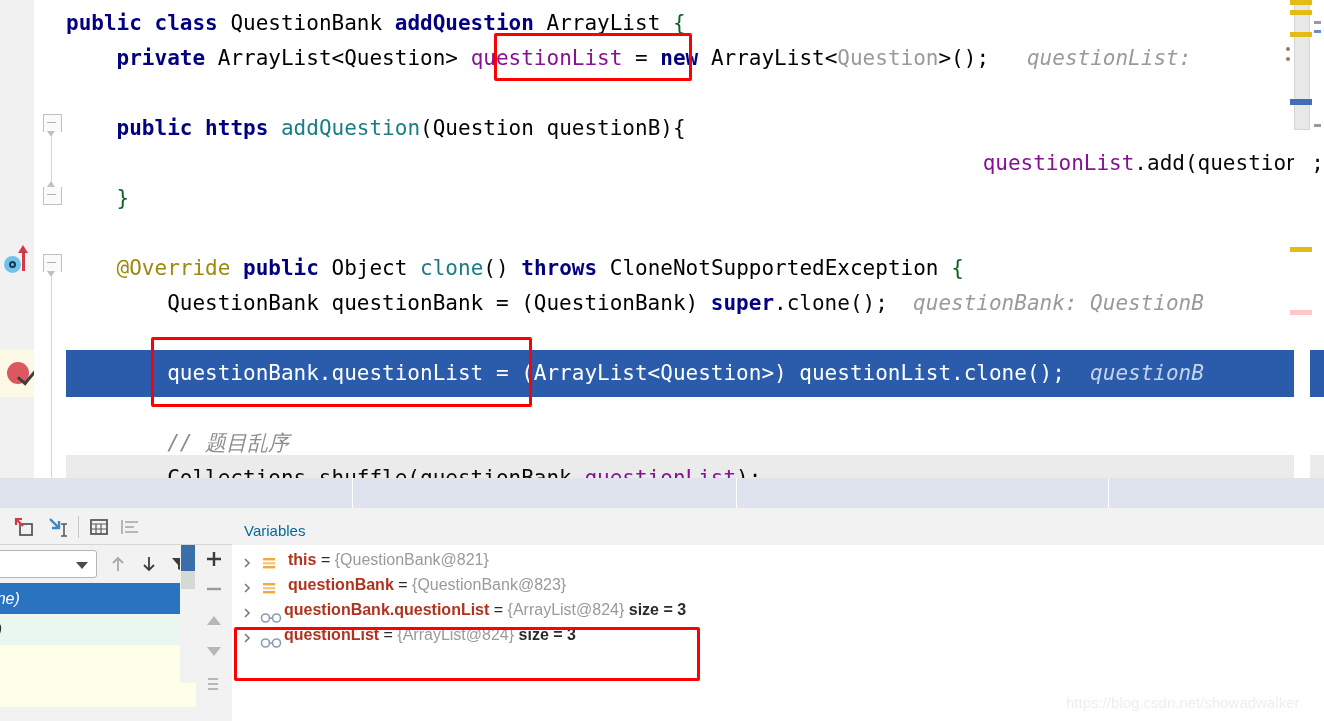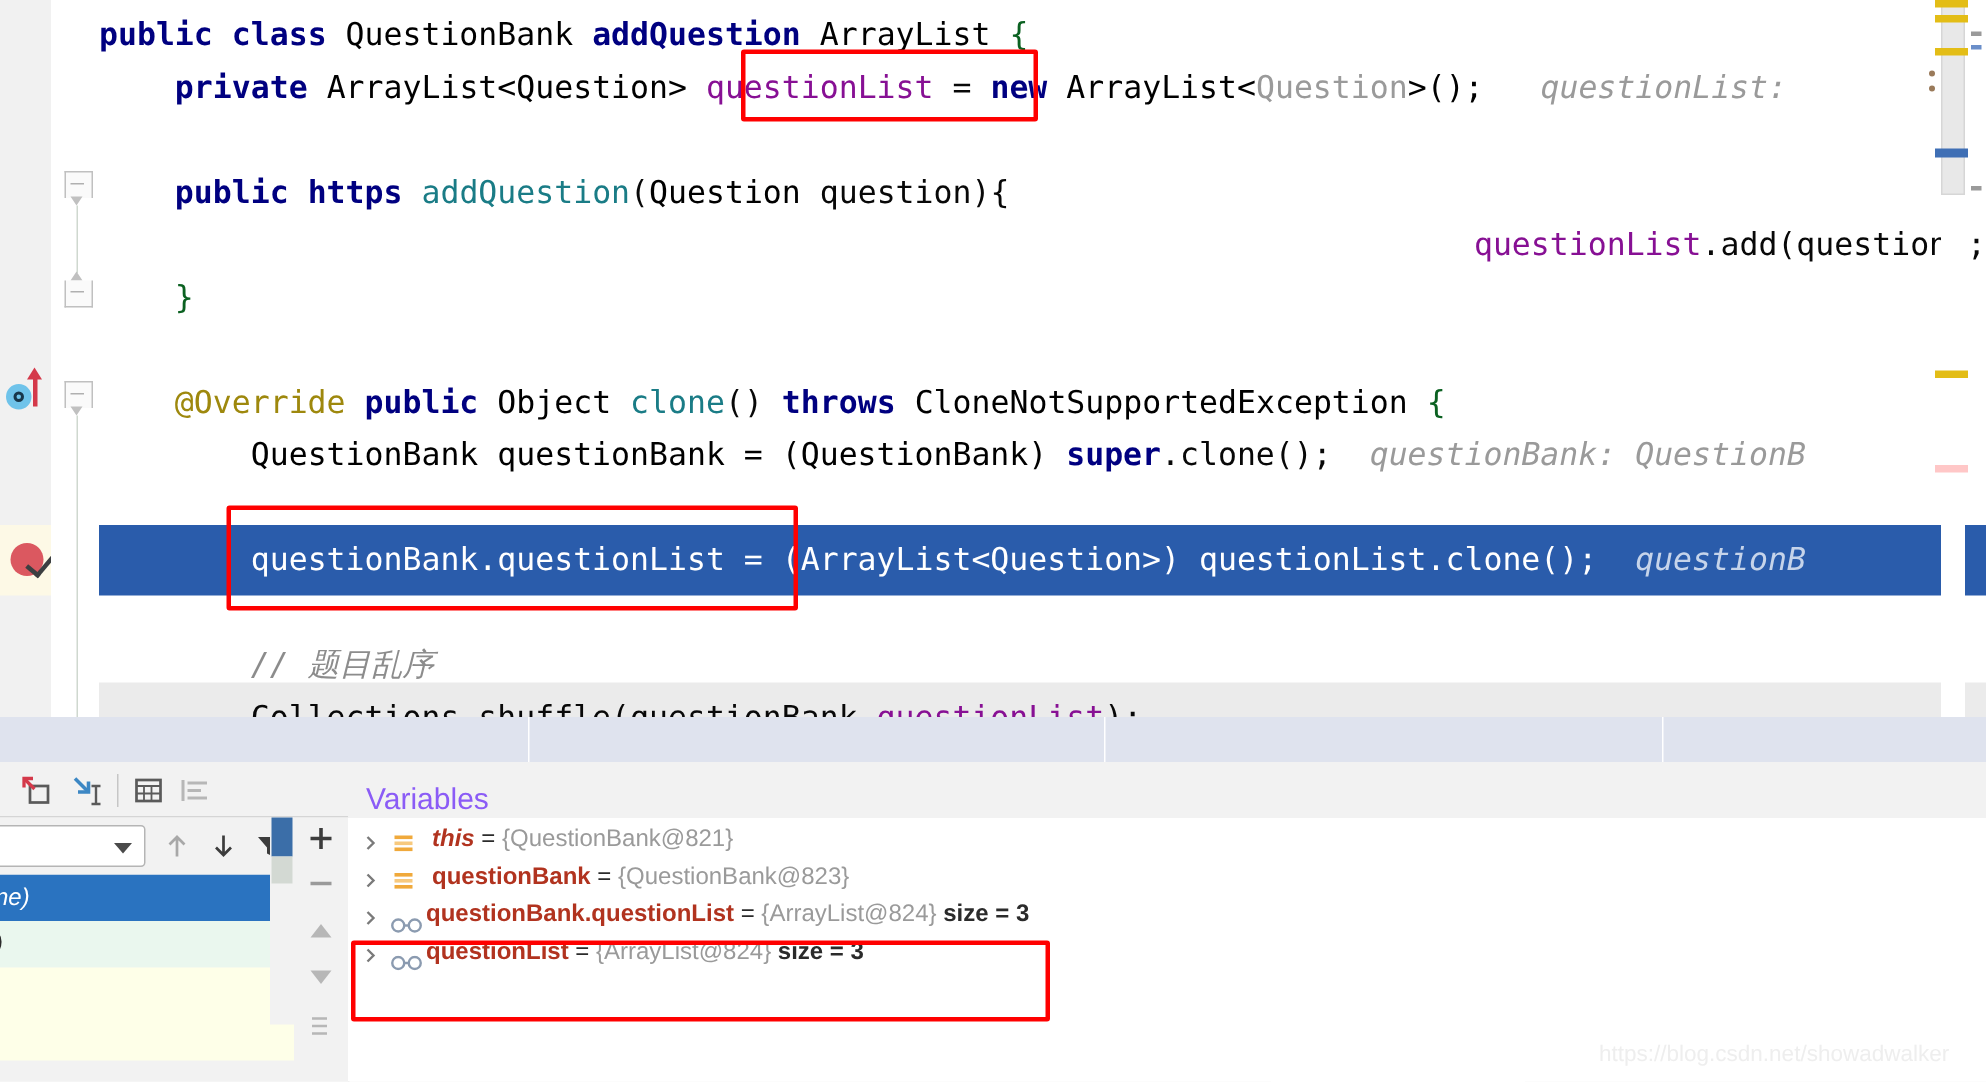--- a/index.html
+++ b/index.html
@@ -84,21 +84,21 @@
   .fr-sel{background:#2a73c0;color:#ffffff;}
   .fr-scroll{position:absolute;left:180px;top:0;width:16px;height:138px;background:#f2f2f2;}
   .fr-thumb{position:absolute;left:181px;top:0;width:14px;height:26px;background:#3b6ea8;}
   .fr-thumb2{position:absolute;left:181px;top:26px;width:14px;height:18px;background:#d3d9d3;}
 
   .varbtns{position:absolute;left:196px;top:67px;width:36px;height:176px;background:#f2f2f2;border-right:1px solid #d5d5d5;}
   .vb{position:absolute;left:8px;width:20px;height:20px;}
 
   .vars-pane{position:absolute;left:232px;top:67px;width:1092px;height:176px;background:#ffffff;}
   .vars-hdr{position:absolute;left:0;top:-26px;width:1092px;height:26px;background:#f2f2f2;}
-  .vars-hdr-lbl{position:absolute;left:12px;top:3px;font-size:20px;color:#8b5cf6;}
+  .vars-hdr-lbl{position:absolute;left:12px;top:3px;font-size:15px;color:#0369a1;}
   .vrow{position:absolute;left:0;width:1092px;height:25px;line-height:25px;font-size:16px;white-space:nowrap;}
   .varrow-expand{position:absolute;left:8px;top:5px;width:14px;height:14px;}
   .ico-obj{position:absolute;left:30px;top:6px;width:14px;height:14px;}
   .ico-glass{position:absolute;left:28px;top:8px;width:22px;height:10px;}
   .vname{position:absolute;left:56px;color:#b1331f;font-weight:bold;}
   .vname2{position:absolute;left:52px;color:#b1331f;font-weight:bold;}
 
   .watermark{position:absolute;left:1066px;top:694px;font-size:15px;color:#eeeeee;}
 </style>
 </head>
@@ -130,21 +130,21 @@
 
     <div class="fold-minus down" style="top:254px;"></div>
     <div class="fold-tri" style="top:271px;border-top:6px solid #c0c0c0;"></div>
     <div class="fold-bar" style="top:277px;height:201px;background:#cfd8cf;"></div>
   </div>
 
   <div class="code-area">
       <div class="cline" style="top: 0px;"><span></span><span class="kw">public</span><span class="plain"> </span><span class="kw">class</span><span class="plain"> </span><span class="cls">QuestionBank</span><span class="plain"> </span><span class="kw">addQuestion</span><span class="plain"> </span><span class="cls">ArrayList</span><span class="plain"> </span><span class="brace">{</span></div>
       <div class="cline" style="top: 35px;"><span>    </span><span class="kw">private</span><span class="plain"> </span><span class="cls">ArrayList&lt;Question&gt; </span><span class="field">questionList</span><span class="plain"> = </span><span class="kw">new</span><span class="plain"> </span><span class="cls">ArrayList&lt;</span><span class="gray">Question</span><span class="cls">&gt;();</span><span class="hint">   questionList:</span></div>
       <div class="cline" style="top: 70px;"><span></span></div>
-      <div class="cline" style="top: 105px;"><span>    </span><span class="kw">public</span><span class="plain"> </span><span class="kw">https</span><span class="plain"> </span><span class="fn">addQuestion</span><span class="plain">(</span><span class="cls">Question</span><span class="plain"> question){</span></div>
+      <div class="cline" style="top: 105px;"><span>    </span><span class="kw">public</span><span class="plain"> </span><span class="kw">https</span><span class="plain"> </span><span class="fn">addQuestion</span><span class="plain">(</span><span class="cls">Question</span><span class="plain"> questionB){</span></div>
       <div class="cline" style="top: 140px; text-align: right;"><span>        </span><span class="field">questionList</span><span class="plain">.add(question);</span></div>
       <div class="cline" style="top: 175px;"><span>    </span><span class="brace">}</span></div>
       <div class="cline" style="top: 210px;"><span></span></div>
       <div class="cline" style="top: 245px;"><span>    </span><span class="anno">@Override</span><span class="plain"> </span><span class="kw">public</span><span class="plain"> </span><span class="cls">Object</span><span class="plain"> </span><span class="fn">clone</span><span class="plain">()</span><span class="plain"> </span><span class="kw">throws</span><span class="plain"> </span><span class="cls">CloneNotSupportedException</span><span class="plain"> </span><span class="brace">{</span></div>
       <div class="cline sel-line" style="top: 350px;"><span>        </span><span class="plain">questionBank.questionList = (ArrayList&lt;Question&gt;) questionList.clone();</span><span class="hintw">  questionB</span></div>
       <div class="cline" style="top: 280px;"><span>        </span><span class="cls">QuestionBank questionBank = (QuestionBank) </span><span class="kw">super</span><span class="plain">.clone();</span><span class="hint">  questionBank: QuestionB</span></div>
       <div class="cline" style="top: 420px;"><span>        </span><span class="cmt">// 题目乱序</span></div>
       <div class="cline caretline" style="top: 455px;"><span>        </span><span class="plain">Collections.shuffle(questionBank.</span><span class="field">questionList</span><span class="plain">);</span></div>
     </div>
 
@@ -274,21 +274,21 @@
     <div id="vars-list">
         <div class="vrow" style="top: 2px;">
           <span class="varrow-expand"><svg width="14" height="14" viewBox="0 0 14 14">
               <path d="M5 3 L9 7 L5 11" fill="none" stroke="#7a7a7a" stroke-width="1.6"></path>
             </svg></span>
           <span class="ico-obj"><svg width="14" height="14" viewBox="0 0 14 14">
               <rect x="1" y="1" width="12" height="2.4" fill="#f0a93b"></rect>
               <rect x="1" y="5" width="12" height="2.4" fill="#f7c97e"></rect>
               <rect x="1" y="9" width="12" height="2.4" fill="#f0a93b"></rect>
             </svg></span>
-          <span class="vname"><span style="color: rgb(177, 51, 31); font-weight: bold; font-style: italic;">this</span><span style="color: rgb(43, 43, 43); font-weight: normal;"> = </span><span style="color: rgb(154, 154, 154); font-weight: normal;">{QuestionBank@821}</span></span>
+          <span class="vname"><span style="color: rgb(177, 51, 31); font-weight: bold;">this</span><span style="color: rgb(43, 43, 43); font-weight: normal;"> = </span><span style="color: rgb(154, 154, 154); font-weight: normal;">{QuestionBank@821}</span></span>
         </div>
         <div class="vrow" style="top: 27px;">
           <span class="varrow-expand"><svg width="14" height="14" viewBox="0 0 14 14">
               <path d="M5 3 L9 7 L5 11" fill="none" stroke="#7a7a7a" stroke-width="1.6"></path>
             </svg></span>
           <span class="ico-obj"><svg width="14" height="14" viewBox="0 0 14 14">
               <rect x="1" y="1" width="12" height="2.4" fill="#f0a93b"></rect>
               <rect x="1" y="5" width="12" height="2.4" fill="#f7c97e"></rect>
               <rect x="1" y="9" width="12" height="2.4" fill="#f0a93b"></rect>
             </svg></span>

